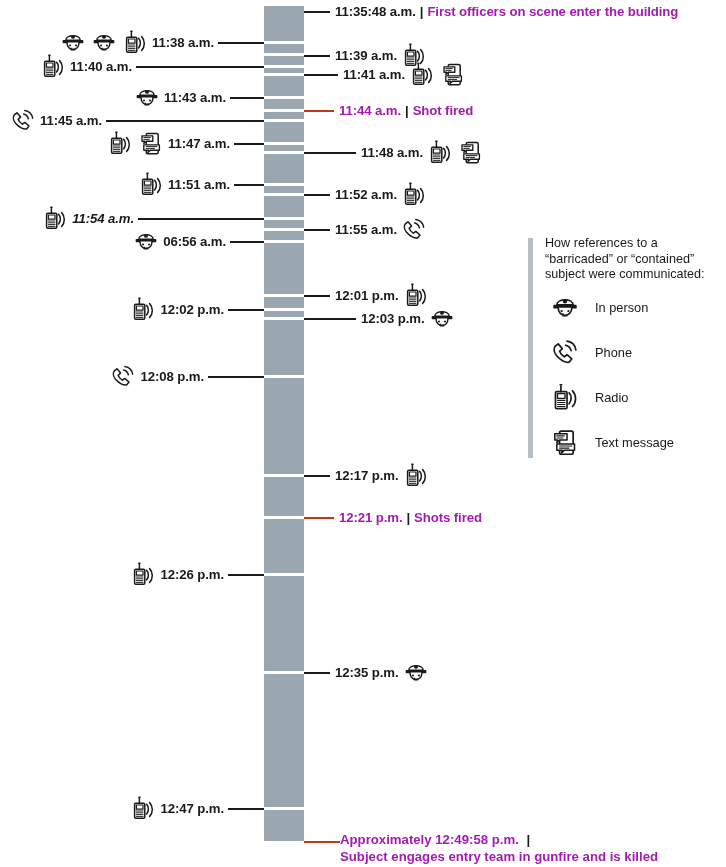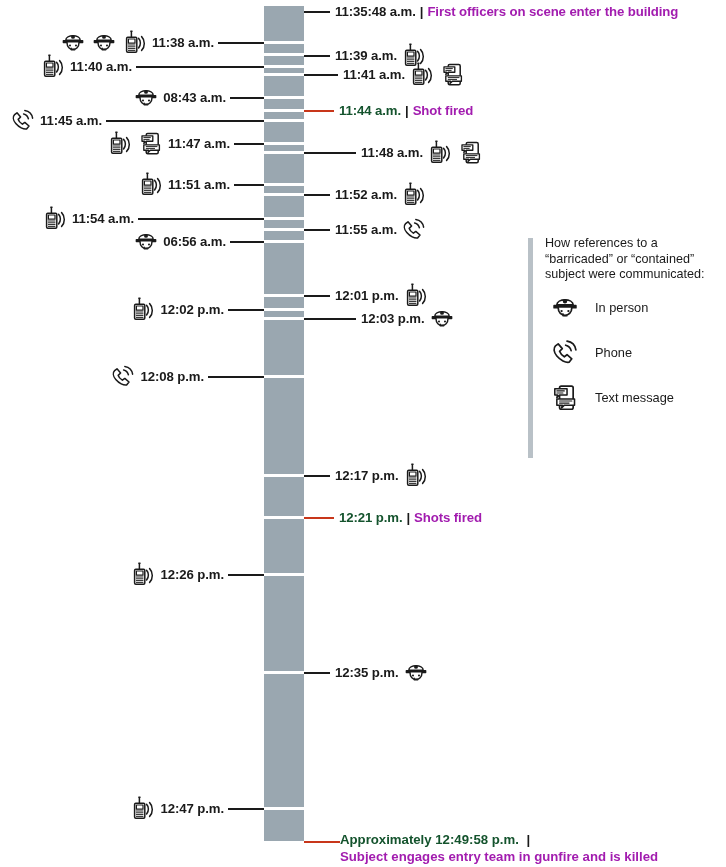--- a/index.html
+++ b/index.html
@@ -51,21 +51,21 @@
     align-items: center;
     white-space: nowrap;
     font-size: 13.2px;
     font-weight: bold;
     color: #1a1a1a;
     letter-spacing: -0.1px;
   }
   .entry.left  { justify-content: flex-end; }
   .entry.right { justify-content: flex-start; }
   .time { font-weight: bold; }
-  .time.red { color: #14532d; }
+  .time.red { color: #a21caf; }
   .sep-pipe { padding: 0 4px; font-weight: bold; color: #1a1a1a; }
   .event-text { font-weight: bold; color: #a21caf; }
 
   .icons { display: flex; align-items: center; }
   .icons.pre  { margin-right: 2px; }
   .icons.post { margin-left: 2px; }
   .ico { display: inline-block; line-height: 0; }
   .ico + .ico { margin-left: 1px; }
 
   
@@ -272,21 +272,21 @@
           <span class="ico"><svg width="30" height="30" viewBox="0 0 100 100" fill="none" stroke="#1a1a1a" stroke-width="5" stroke-linecap="round" stroke-linejoin="round">
               <path d="M26 44 C26 24 74 24 74 44 Z" fill="#fff"></path>
               <path d="M18 46 L82 46 L82 52 L18 52 Z" fill="#1a1a1a" stroke="#1a1a1a"></path>
               <circle cx="50" cy="33" r="4" fill="#1a1a1a" stroke="#1a1a1a"></circle>
               <path d="M30 52 C30 82 70 82 70 52" fill="#fff"></path>
               <circle cx="40" cy="62" r="3.4" fill="#1a1a1a" stroke="none"></circle>
               <circle cx="60" cy="62" r="3.4" fill="#1a1a1a" stroke="none"></circle>
               <path d="M44 70 L44 76 L56 76" stroke-width="4"></path>
             </svg></span>
         </span>
-        <span class="time">08:43 a.m.</span>
+        <span class="time">11:43 a.m.</span>
       </div>
       <div class="entry right" style="top: 96px; height: 28px; left: 339px;">
         <span class="time red">11:44 a.m.</span>
         <span class="sep-pipe">|</span>
         <span class="event-text">Shot fired</span>
       </div>
       <div class="entry left" style="top: 106px; height: 28px; right: 624px;">
         <span class="icons pre">
           <span class="ico"><svg width="30" height="30" viewBox="0 0 100 100" fill="none" stroke="#1a1a1a" stroke-width="5" stroke-linecap="round" stroke-linejoin="round">
               <path d="M22 32 C16 38 16 50 26 62 C36 74 52 82 62 80 L70 70 L56 58 L48 64 C42 60 36 54 34 48 L42 40 L30 26 Z" fill="#fff"></path>
@@ -359,21 +359,21 @@
               <rect x="22" y="34" width="34" height="50" rx="4" fill="#fff"></rect>
               <rect x="28" y="40" width="22" height="14" fill="#fff" stroke-width="4"></rect>
               <path d="M28 60 L50 60 M28 66 L50 66 M28 72 L50 72 M28 78 L50 78" stroke-width="3.2"></path>
               <path d="M38 34 L38 18" stroke-width="5"></path>
               <path d="M36 14 L40 14" stroke-width="5"></path>
               <path d="M62 38 C70 46 70 60 62 70" stroke-width="5"></path>
               <path d="M72 32 C84 44 84 66 72 78" stroke-width="5"></path>
             </svg></span>
         </span>
       </div>
-      <div class="entry left" style="top: 204px; height: 28px; right: 592px;">
+      <div class="entry left" style="top: 204px; height: 28px; right: 592px; font-style: italic;">
         <span class="icons pre">
           <span class="ico"><svg width="30" height="30" viewBox="0 0 100 100" fill="none" stroke="#1a1a1a" stroke-width="5" stroke-linecap="round" stroke-linejoin="round">
               <rect x="22" y="34" width="34" height="50" rx="4" fill="#fff"></rect>
               <rect x="28" y="40" width="22" height="14" fill="#fff" stroke-width="4"></rect>
               <path d="M28 60 L50 60 M28 66 L50 66 M28 72 L50 72 M28 78 L50 78" stroke-width="3.2"></path>
               <path d="M38 34 L38 18" stroke-width="5"></path>
               <path d="M36 14 L40 14" stroke-width="5"></path>
               <path d="M62 38 C70 46 70 60 62 70" stroke-width="5"></path>
               <path d="M72 32 C84 44 84 66 72 78" stroke-width="5"></path>
             </svg></span>
@@ -552,20 +552,34 @@
                 <path d="M22 32 C16 38 16 50 26 62 C36 74 52 82 62 80 L70 70 L56 58 L48 64 C42 60 36 54 34 48 L42 40 L30 26 Z" fill="#fff"></path>
                 <path d="M56 18 C70 20 80 30 82 44" stroke-width="5"></path>
                 <path d="M52 30 C60 32 66 38 68 46" stroke-width="5"></path>
               </svg>
             </span>
             <span class="legend-label">Phone</span>
           </div>
           <div class="legend-row">
             <span class="legend-ico">
               <svg width="34" height="34" viewBox="0 0 100 100" fill="none" stroke="#1a1a1a" stroke-width="5" stroke-linecap="round" stroke-linejoin="round">
+                <rect x="22" y="34" width="34" height="50" rx="4" fill="#fff"></rect>
+                <rect x="28" y="40" width="22" height="14" fill="#fff" stroke-width="4"></rect>
+                <path d="M28 60 L50 60 M28 66 L50 66 M28 72 L50 72 M28 78 L50 78" stroke-width="3.2"></path>
+                <path d="M38 34 L38 18" stroke-width="5"></path>
+                <path d="M36 14 L40 14" stroke-width="5"></path>
+                <path d="M62 38 C70 46 70 60 62 70" stroke-width="5"></path>
+                <path d="M72 32 C84 44 84 66 72 78" stroke-width="5"></path>
+              </svg>
+            </span>
+            <span class="legend-label">Radio</span>
+          </div>
+          <div class="legend-row">
+            <span class="legend-ico">
+              <svg width="34" height="34" viewBox="0 0 100 100" fill="none" stroke="#1a1a1a" stroke-width="5" stroke-linecap="round" stroke-linejoin="round">
                 <rect x="34" y="18" width="40" height="68" rx="5" fill="#fff"></rect>
                 <path d="M20 26 L56 26 L56 44 L34 44 L26 52 L28 44 L20 44 Z" fill="#fff" stroke-width="4.5"></path>
                 <path d="M26 32 L48 32 M26 38 L44 38" stroke-width="3.2"></path>
                 <path d="M26 56 L78 56 L78 74 L48 74 L40 82 L42 74 L26 74 Z" fill="#fff" stroke-width="4.5"></path>
                 <path d="M34 62 L70 62 M34 68 L62 68" stroke-width="3.2"></path>
               </svg>
             </span>
             <span class="legend-label">Text message</span>
           </div>
         </div>

